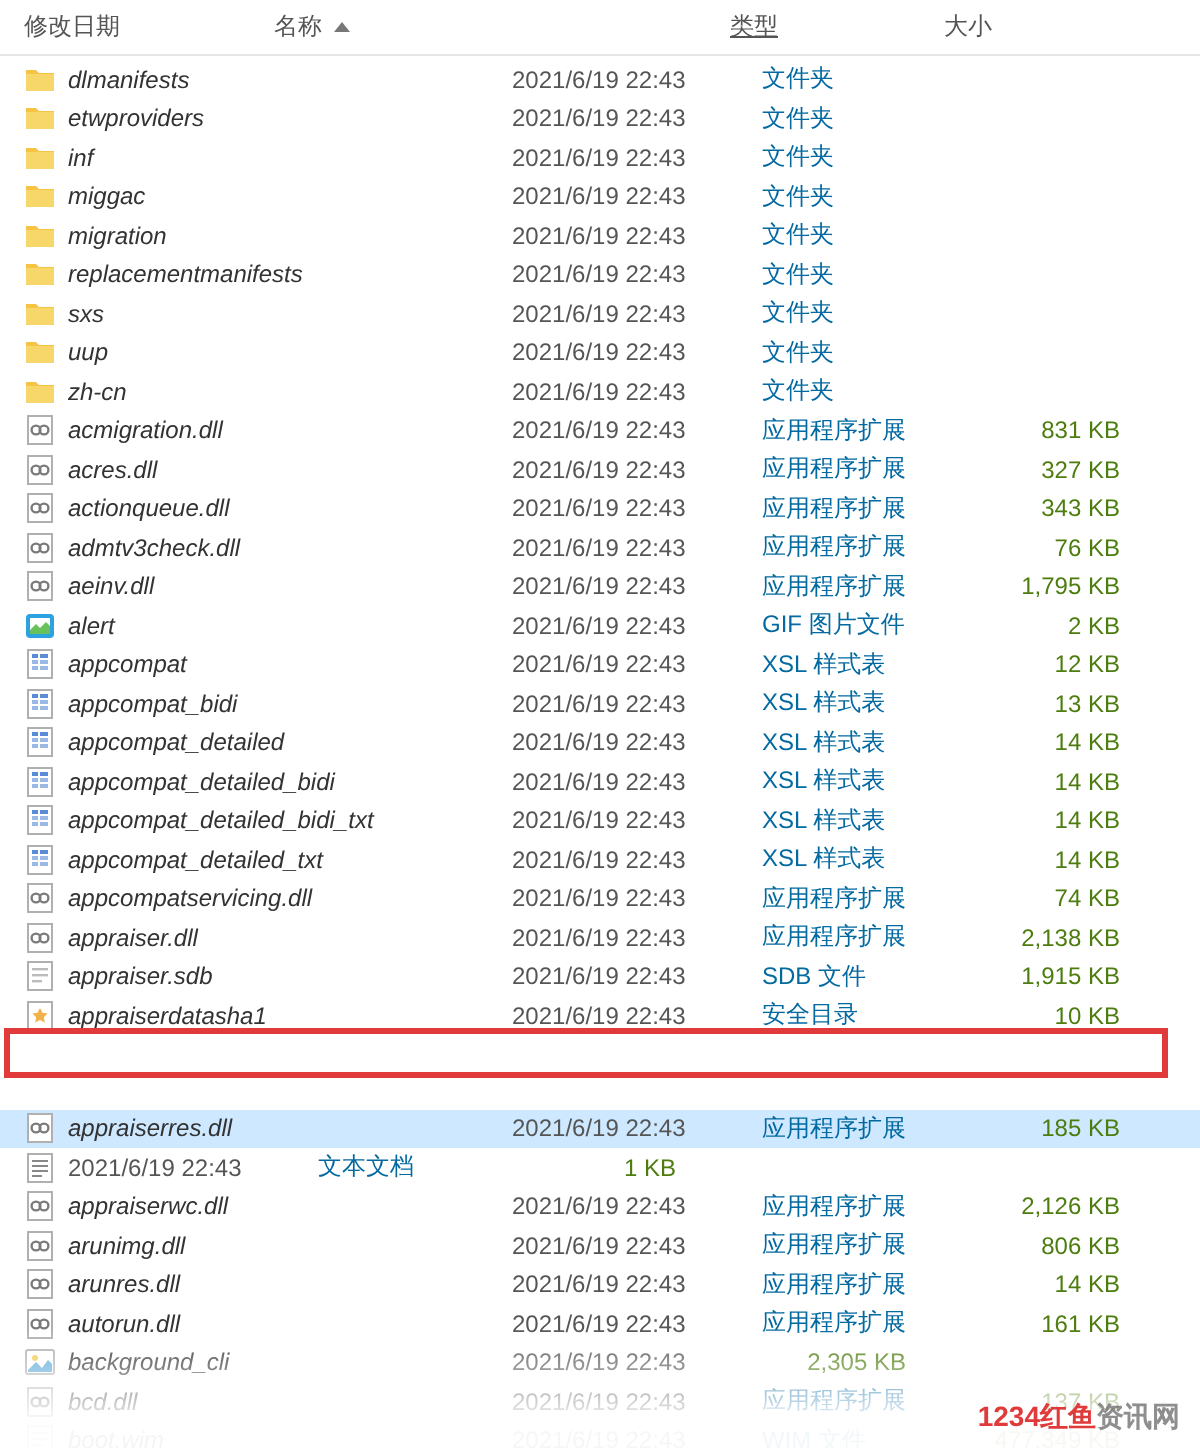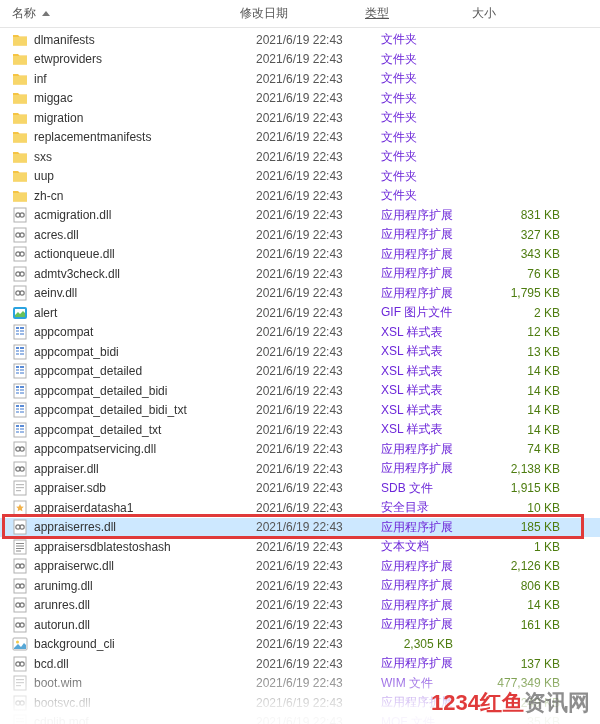--- a/index.html
+++ b/index.html
@@ -41,73 +41,74 @@
     .rows { padding-top: 2px; }
     .row {
       display: flex;
       align-items: center;
       height: 19.5px;
       padding-left: 12px;
       white-space: nowrap;
     }
     .row.selected {
       background: #cde8ff;
+      margin-top: 37px;
     }
     .highlight-box {
       position: absolute;
       border: 3px solid #e03a3a;
       pointer-events: none;
       left: 2px;
       width: 582px;
       top: 514px;
       height: 25px;
       z-index: 5;
     }
     .icon {
       width: 16px; height: 16px;
       margin-right: 6px;
       flex-shrink: 0;
       display: inline-flex;
       align-items: center;
       justify-content: center;
     }
-    .cell-name { width: 222px; overflow: hidden; text-overflow: ellipsis; }
+    .cell-name { width: 222px; overflow: hidden; text-overflow: ellipsis; font-style: italic; }
     .cell-date { width: 125px; color: #555; }
-    .cell-type { width: 107px; color: #6d28d9; overflow: hidden; text-overflow: ellipsis; }
+    .cell-type { width: 107px; color: #0369a1; overflow: hidden; text-overflow: ellipsis; }
     .cell-size { width: 80px; color: #4d7c0f; text-align: right; padding-right: 8px; }
     .watermark {
       position: absolute;
       right: 10px;
       bottom: 6px;
-      font-size: 22px;
+      font-size: 14px;
       font-weight: bold;
       z-index: 10;
       pointer-events: none;
     }
     .watermark .red { color: #e03a3a; }
     .watermark .rest { color: #444; opacity: 0.6; }
     .fade {
       position: absolute;
       left: 0; right: 0; bottom: 0;
       height: 60px;
       background: linear-gradient(to bottom, rgba(255,255,255,0) 0%, rgba(255,255,255,0.95) 80%);
       pointer-events: none;
       z-index: 4;
     }
   </style>
 </head>
 <body>
 
 <div class="header">
+  <div class="col-header ch-date">
+    <span>修改日期</span>
+  </div>
   <div class="col-header ch-name">
     <span>名称</span>
     <span class="sort-arrow"></span>
-  </div>
-  <div class="col-header ch-date">
-    <span>修改日期</span>
   </div>
   <div class="col-header ch-type">
     <span>类型</span>
   </div>
   <div class="col-header ch-size">
     <span>大小</span>
   </div>
 </div>
 
 <div class="rows" id="rows">
@@ -467,21 +468,20 @@
     <div class="row">
       <span class="icon">
         <svg width="16" height="16" viewBox="0 0 16 16">
           <rect x="2" y="1" width="12" height="14" fill="#fff" stroke="#b0b0b0"></rect>
           <rect x="4" y="4" width="8" height="1" fill="#888"></rect>
           <rect x="4" y="6.5" width="8" height="1" fill="#888"></rect>
           <rect x="4" y="9" width="8" height="1" fill="#888"></rect>
           <rect x="4" y="11.5" width="5" height="1" fill="#888"></rect>
         </svg>
       </span>
-      <span class="cell-name">appraisersdblatestoshash</span>
       <span class="cell-date">2021/6/19 22:43</span>
       <span class="cell-type">文本文档</span>
       <span class="cell-size">1 KB</span>
     </div>
     <div class="row">
       <span class="icon">
         <svg width="16" height="16" viewBox="0 0 16 16">
           <rect x="2" y="1" width="12" height="14" fill="#fff" stroke="#b0b0b0"></rect>
           <circle cx="6" cy="8" r="2.2" fill="none" stroke="#7a7a7a" stroke-width="1.2"></circle>
           <circle cx="10" cy="8" r="2.2" fill="none" stroke="#7a7a7a" stroke-width="1.2"></circle>

